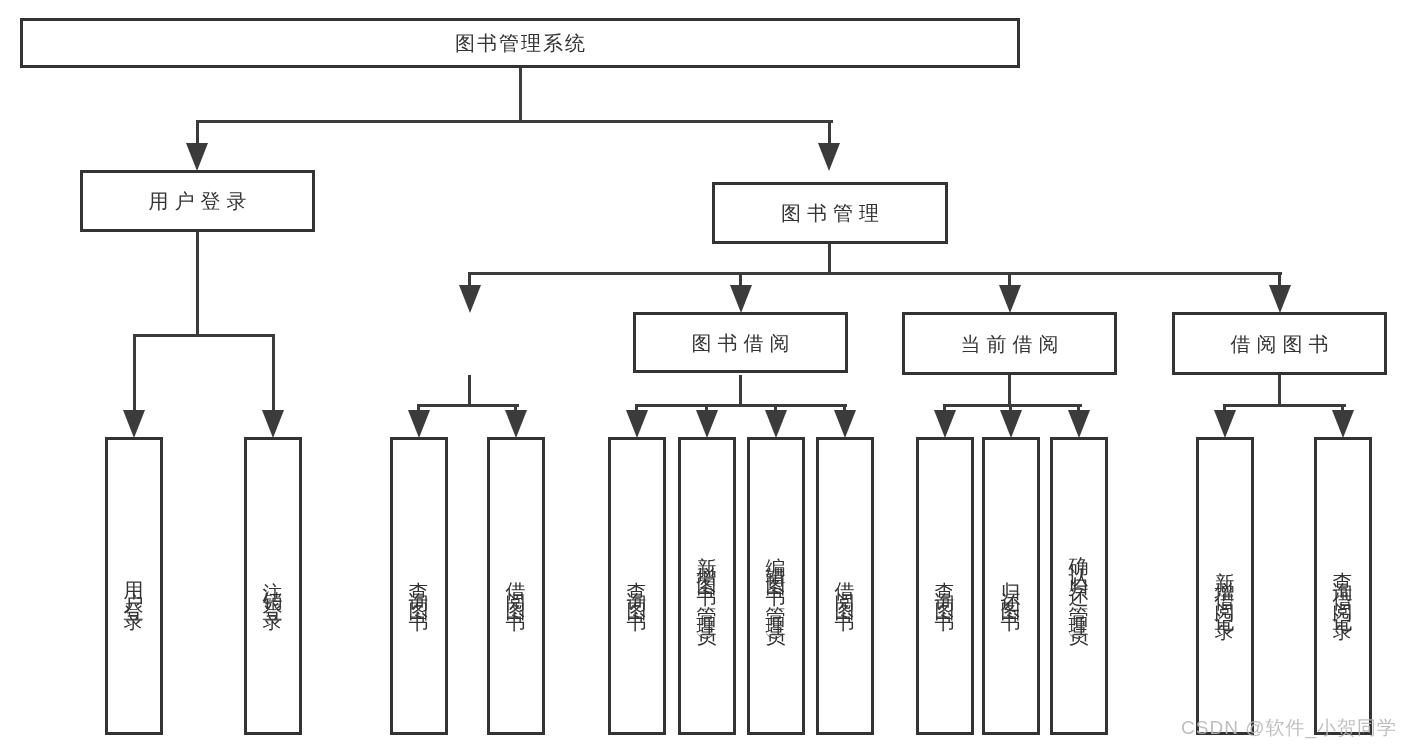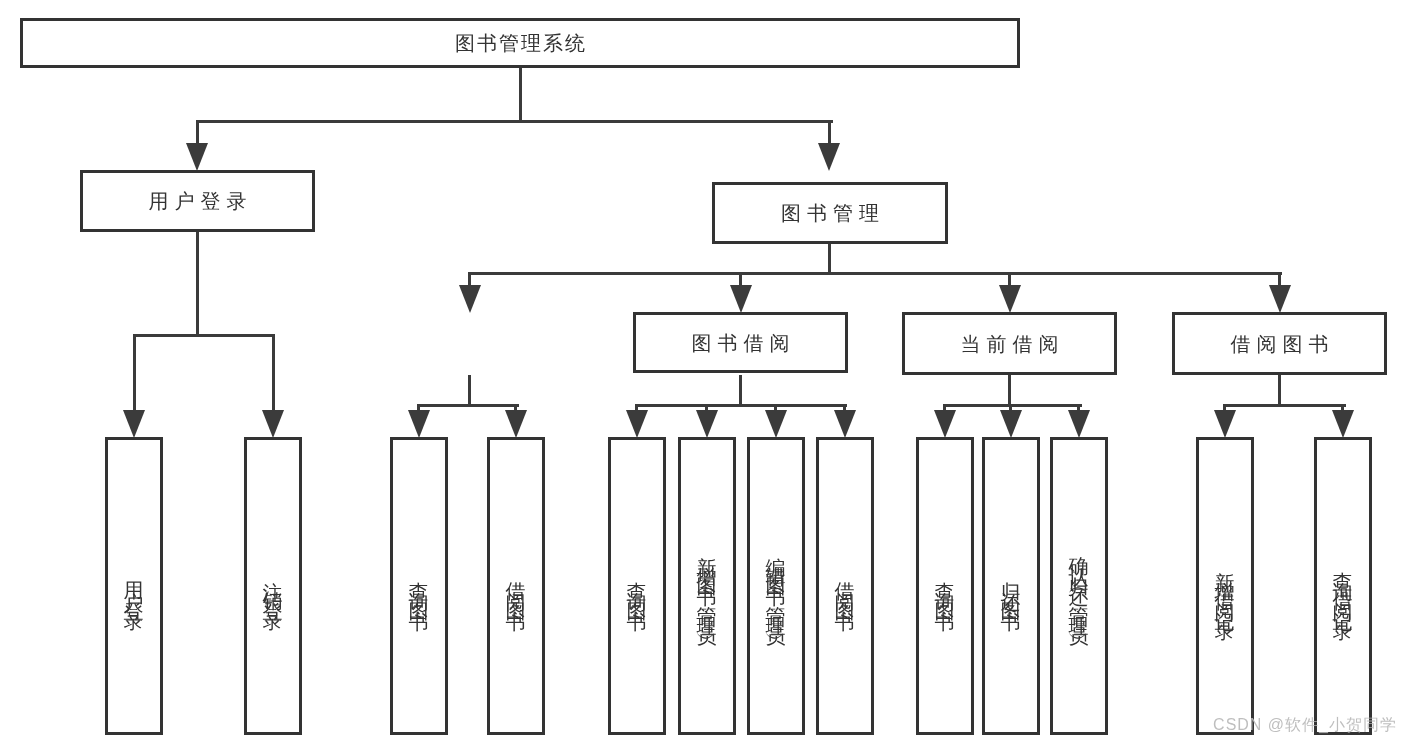--- a/index.html
+++ b/index.html
@@ -58,21 +58,21 @@
     width: 0; height: 0;
     border-left: 11px solid transparent;
     border-right: 11px solid transparent;
     border-top: 28px solid var(--line);
     z-index: 1;
   }
   .watermark {
     position: absolute;
     right: 8px;
     top: 715px;
-    font-size: 16px;
+    font-size: 19px;
     color: var(--watermark);
     letter-spacing: 1px;
     z-index: 3;
     opacity: 0.9;
     margin-left: 16px;
   }
 </style>
 </head>
 <body>
 

